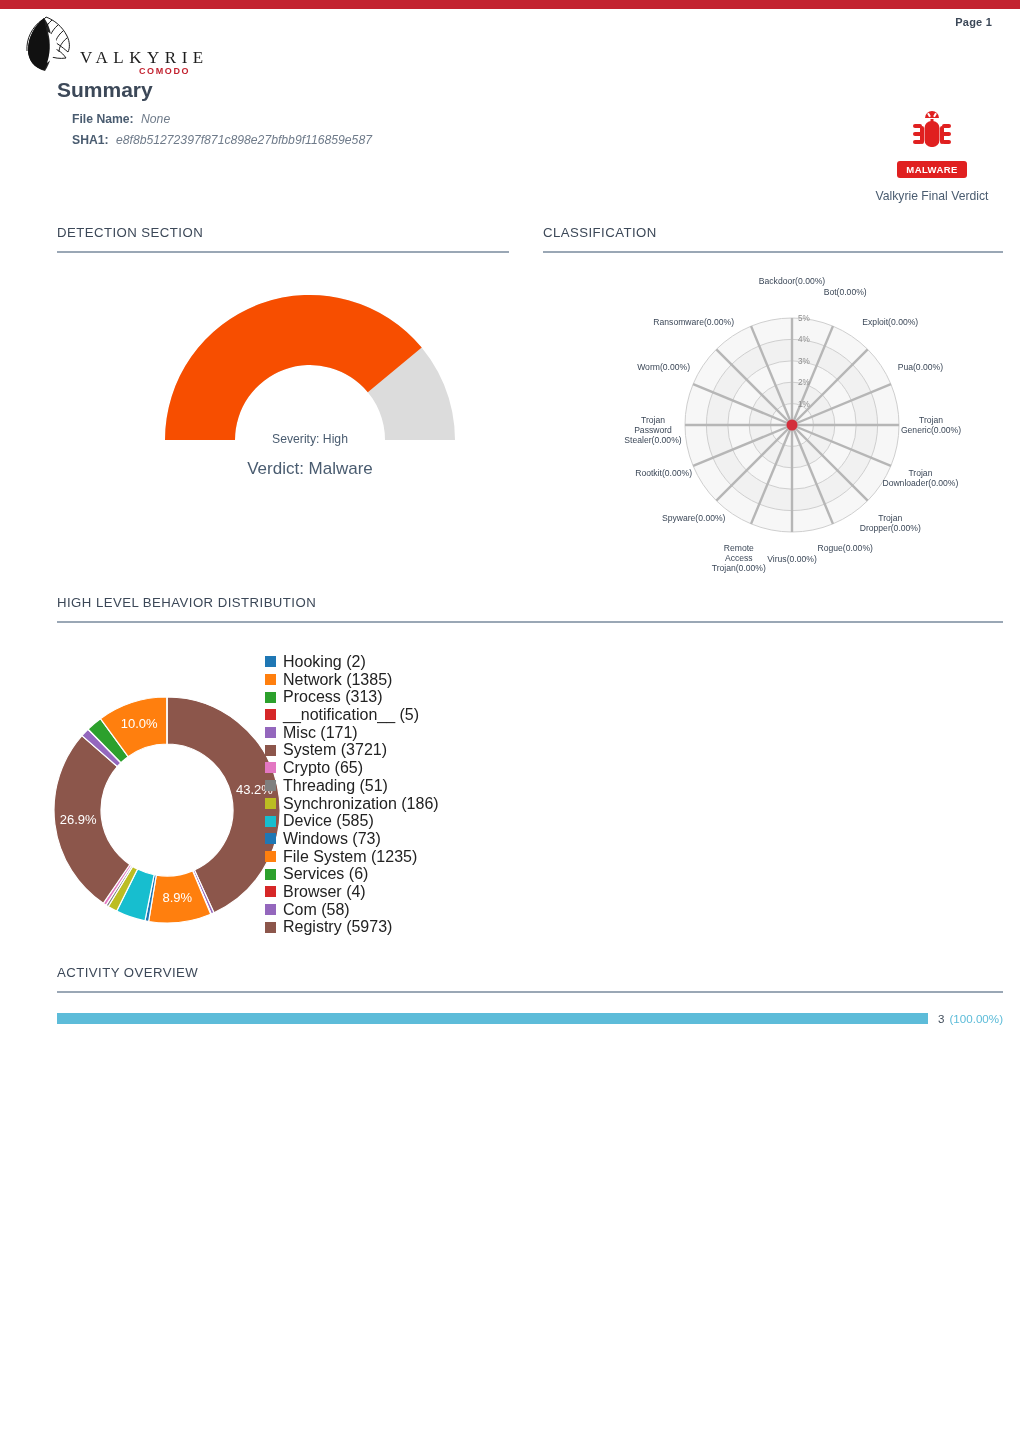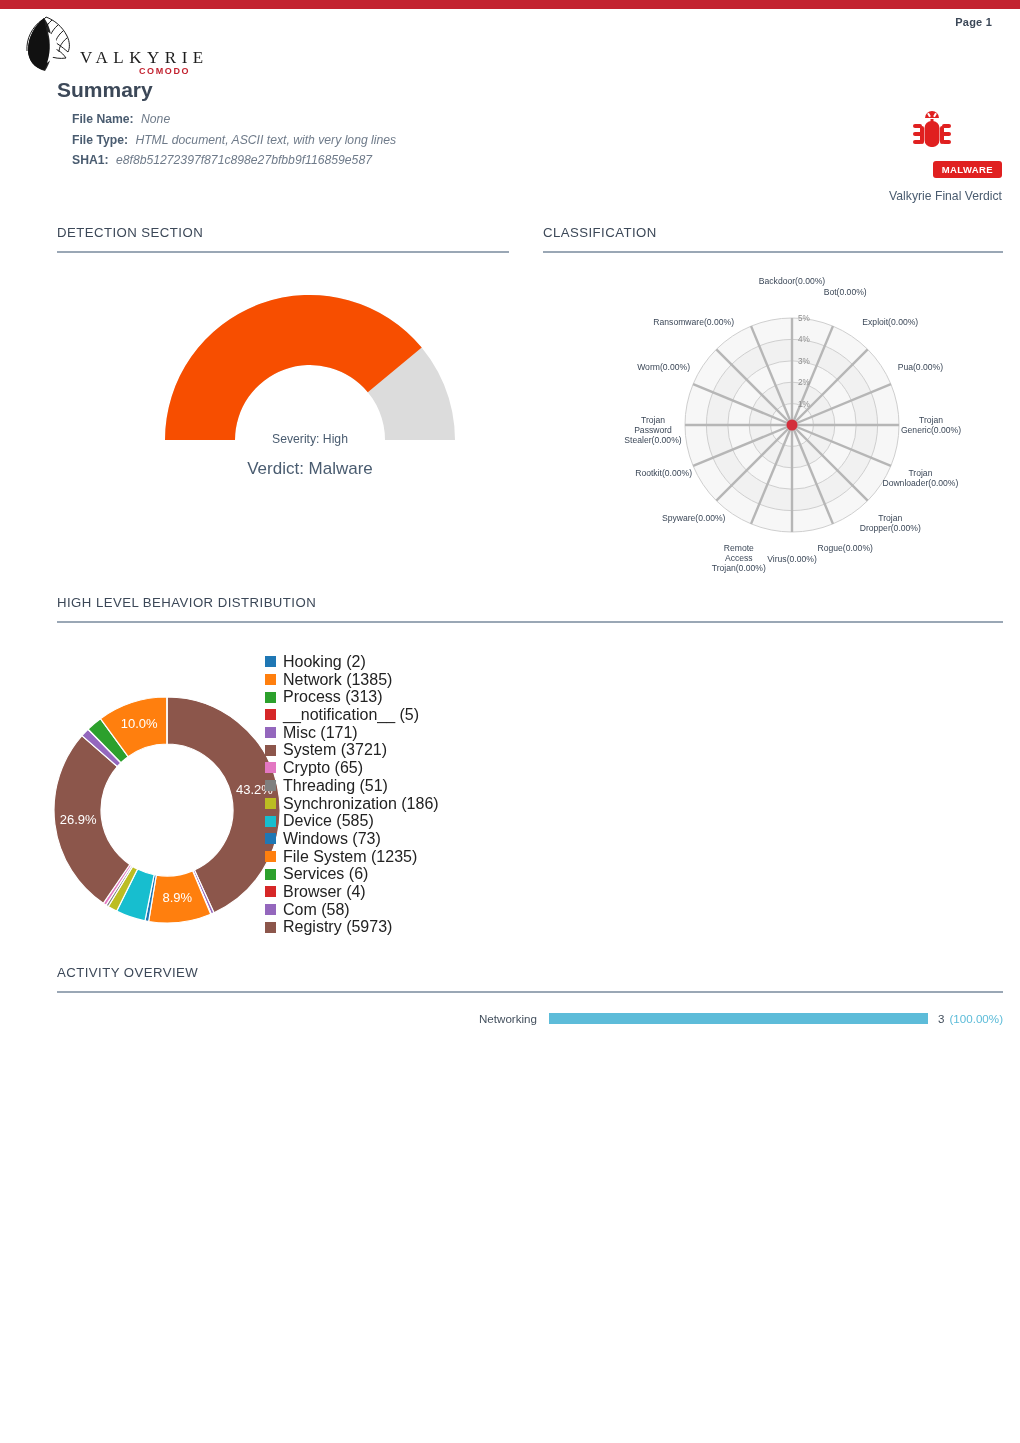--- a/index.html
+++ b/index.html
@@ -48,21 +48,21 @@
     position: absolute; left: 72px; top: 112px;
     width: 560px;
   }
   .meta-row { margin-bottom: 6.5px; font-size: 12.2px; line-height: 14px; }
   .meta-label { font-weight: bold; color: #4a5c70; }
   .meta-value { color: #6f7b8a; margin-left: 4px; font-style: italic; }
 
   
   .verdict-box {
     position: absolute; left: 862px; top: 108px;
-    width: 140px; text-align: right;
+    width: 140px; text-align: center;
   }
   .bug-icon { display:block; margin: 0 auto; }
   .malware-badge {
     display: inline-block; margin-top: 7px;
     background: #e02020; color: #fff;
     font-size: 9.5px; font-weight: bold; letter-spacing: .4px;
     padding: 3px 9px 3px 9px; border-radius: 3px;
   }
   .verdict-caption {
     margin-top: 11px; font-size: 12.2px; color: #4a5c70;
@@ -151,24 +151,20 @@
   </svg>
   <div class="logo-word">VALKYRIE</div>
   <div class="logo-sub">COMODO</div>
 </div>
 
 <div class="summary-title">Summary</div>
 <div class="meta">
   <div class="meta-row">
     <span class="meta-label">File Name:</span>
     <span class="meta-value">None</span>
-  </div>
-  <div class="meta-row">
-    <span class="meta-label">File Type:</span>
-    <span class="meta-value">HTML document, ASCII text, with very long lines</span>
   </div>
   <div class="meta-row">
     <span class="meta-label">SHA1:</span>
     <span class="meta-value">e8f8b51272397f871c898e27bfbb9f116859e587</span>
   </div>
 </div>
 
 <div class="verdict-box">
   <svg class="bug-icon" width="48" height="46" viewBox="0 0 48 46">
     <g fill="#e02020">
@@ -356,20 +352,19 @@
       <span>Com (58)</span>
     </div>
     <div class="legend-item">
       <span class="swatch" style="background: rgb(140, 86, 75);"></span>
       <span>Registry (5973)</span>
     </div>
   </div>
 
 <div class="activity" id="activity-list">
     <div class="act-row">
-      <span class="act-name">Networking</span>
       <span class="act-track">
         <span class="act-fill" style="background: rgb(93, 188, 217); display: block; width: 100%;"></span>
       </span>
       <span class="act-count">3</span>
       <span class="act-pct">(100.00%)</span>
     </div>
   </div>
 
 </body></html>

